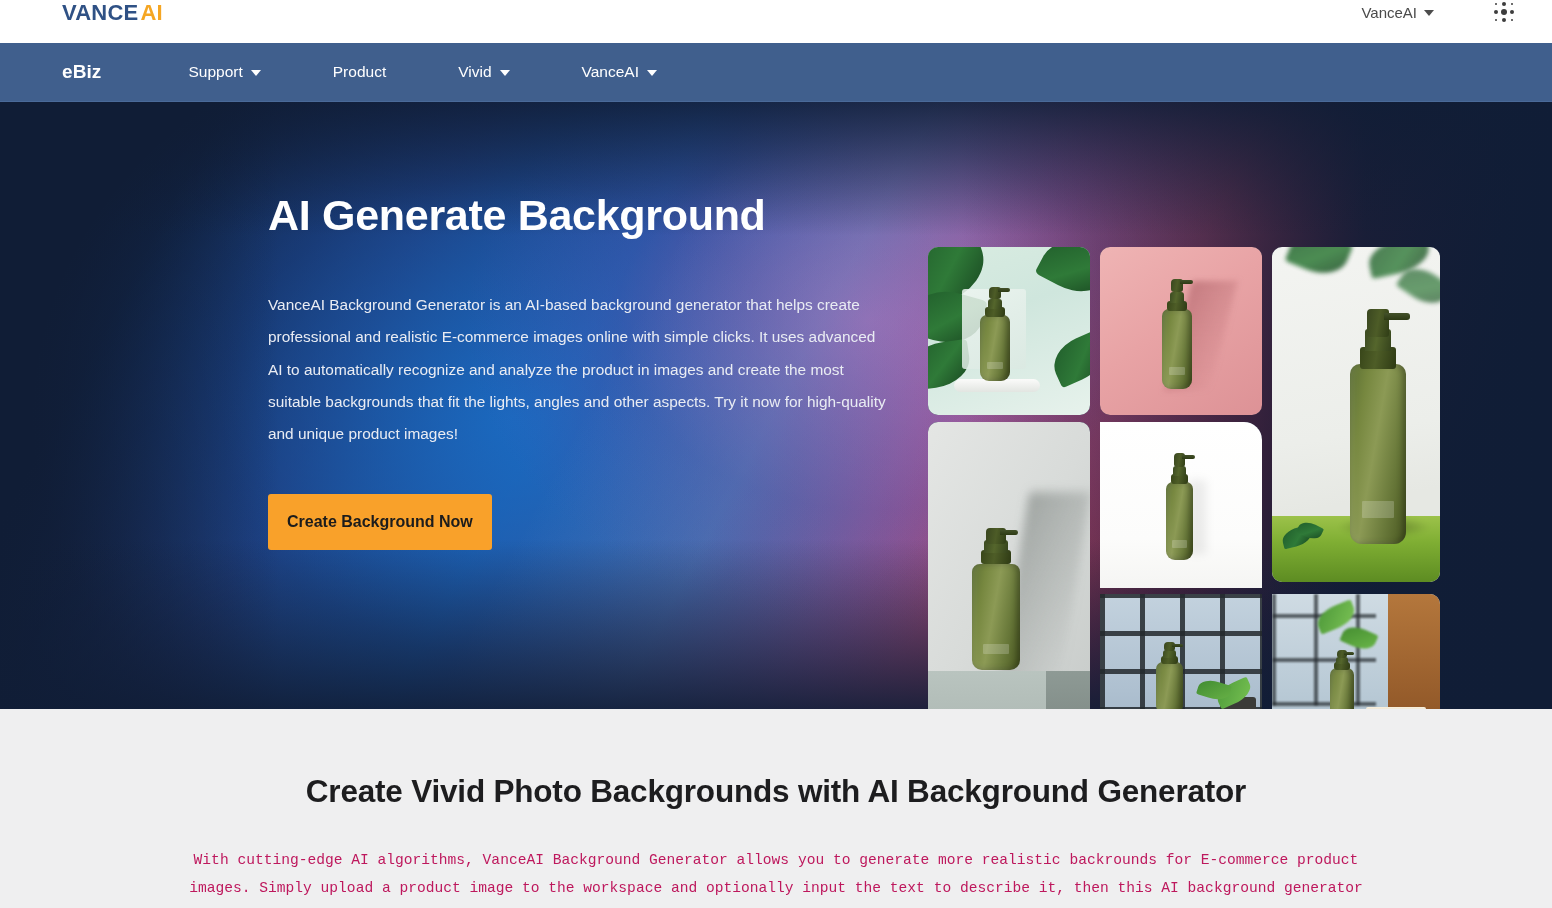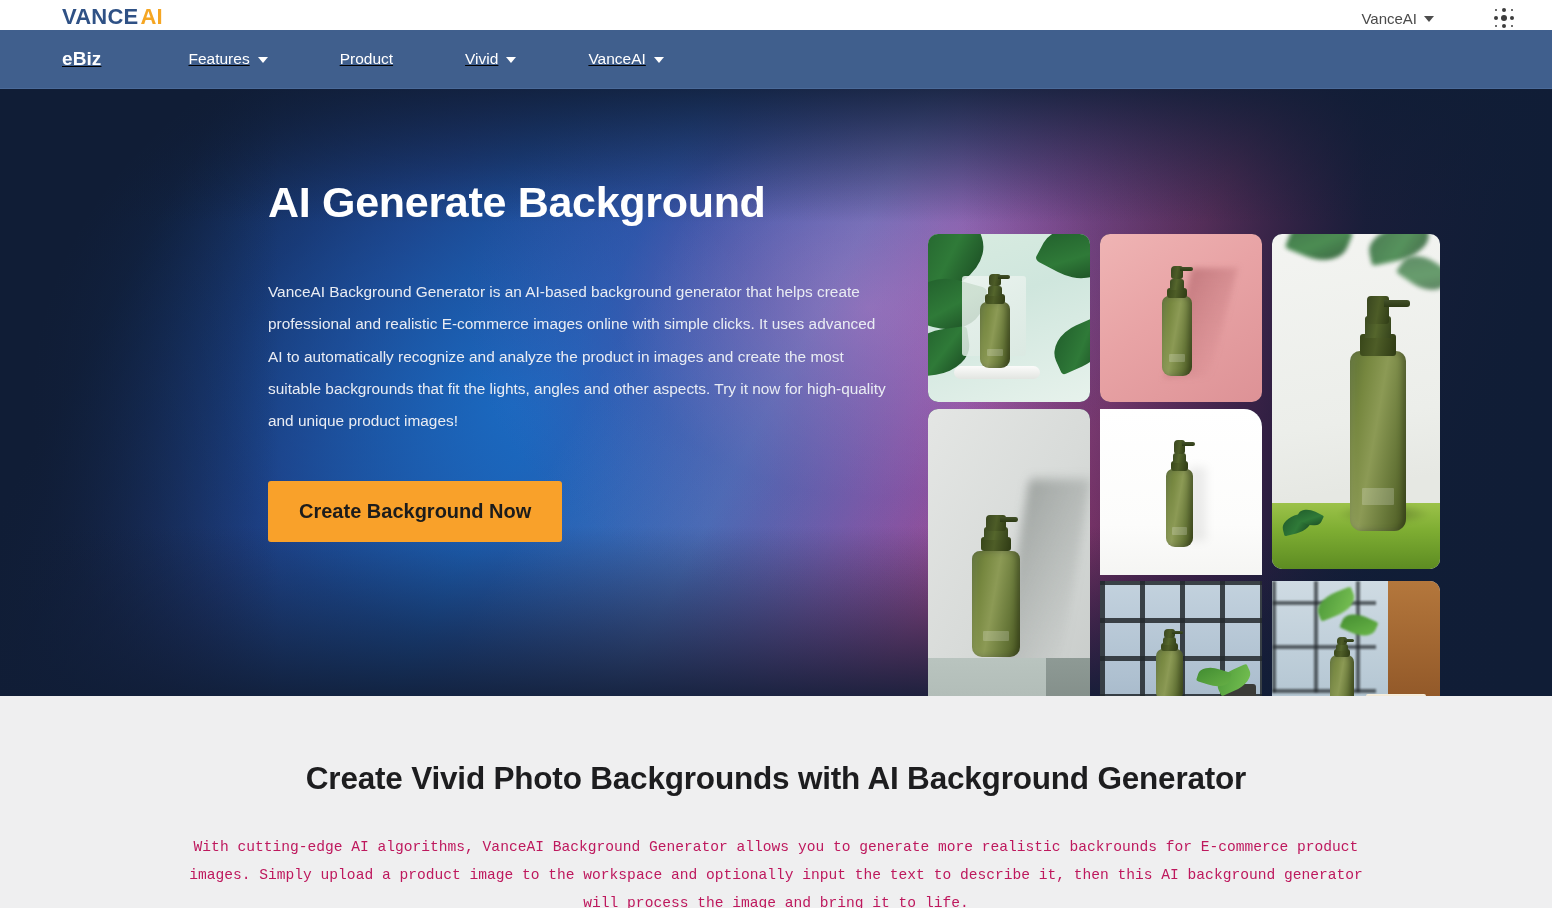--- a/index.html
+++ b/index.html
@@ -6,23 +6,23 @@
   * { margin:0; padding:0; box-sizing:border-box; }
   html,body { width:1552px; height:908px; overflow:hidden; }
   body {
     font-family:"Liberation Sans", sans-serif;
     background:#ffffff;
     -webkit-font-smoothing:antialiased;
   }
 
   
   .topbar {
-    height:30px; width:100%;
+    height:43px; width:100%;
     background:#ffffff;
-    display:flex; align-items:flex-end;
+    display:flex; align-items:flex-start;
     position:relative;
   }
   .brand {
     margin-left:62px;
     font-size:22px; font-weight:700;
     letter-spacing:.2px;
     display:flex; align-items:baseline;
   }
   .brand-vance { color:#2f5185; }
   .brand-ai { color:#f5a623; margin-left:2px; }
@@ -57,21 +57,20 @@
   .app-grid i.s { width:2.5px;height:2.5px; }
   .app-grid i.m { width:4.5px;height:4.5px; }
   .app-grid i.l { width:6.5px;height:6.5px; }
 
   
   .navbar {
     height:59px; width:100%;
     background:#405f8d;
     display:flex; align-items:center;
     border-bottom:1px solid #4a6a99;
-    text-decoration:underline;
   }
   .nav-logo {
     margin-left:62px;
     color:#ffffff; font-size:19px; font-weight:700;
     letter-spacing:.1px;
     cursor:pointer;
   }
   .nav-items { display:flex; align-items:center; margin-left:62px; }
   .nav-item {
     color:#ffffff; font-size:15.5px;
@@ -85,21 +84,21 @@
     border-right:5px solid transparent;
     border-top:6px solid #ffffff;
     display:inline-block;
     position:relative; top:1px;
   }
 
   
   .hero {
     position:relative;
     height:607px; width:100%;
-    background:#be185d;
+    background:#b91c1c;
     overflow:hidden;
   }
   .hero-beam {
     position:absolute; inset:0;
     background:
       radial-gradient(ellipse 560px 420px at 56% 36%, rgba(190,110,190,.55) 0%, rgba(120,70,160,.20) 45%, rgba(0,0,0,0) 72%),
       radial-gradient(ellipse 640px 540px at 33% 52%, rgba(24,110,200,.78) 0%, rgba(20,80,165,.40) 45%, rgba(0,0,0,0) 75%),
       linear-gradient(118deg,
         rgba(16,29,54,1) 0%,
         rgba(16,29,54,1) 12%,
@@ -142,22 +141,22 @@
     color:#e9ecf3;
     font-size:15.4px;
     line-height:2.09;
     width:618px;
   }
   .cta {
     margin-top:44px;
     display:inline-block;
     background:#f9a12a;
     color:#1c1c1c;
-    font-size:20px; font-weight:700;
-    padding:19px 31px;
+    font-size:16px; font-weight:700;
+    padding:19px 19px;
     border:none; border-radius:3px;
     cursor:pointer;
     font-family:"Liberation Sans", sans-serif;
   }
 
   
   .collage { position:absolute; left:928px; top:145px; width:512px; height:508px; }
   .tile { position:absolute; overflow:hidden; background:#1a2642; }
   .tile .scene { position:absolute; inset:0; }
   .bottle { position:absolute; }
@@ -248,21 +247,21 @@
       <i class="m"></i>
       <i class="s"></i>
     </div>
   </div>
 </div>
 
 <div class="navbar">
   <div class="nav-logo">eBiz</div>
   <div class="nav-items">
     <div class="nav-item">
-      <span>Features</span>
+      <span>Support</span>
       <span class="caret-light"></span>
     </div>
     <div class="nav-item">
       <span>Product</span>
     </div>
     <div class="nav-item">
       <span>Vivid</span>
       <span class="caret-light"></span>
     </div>
     <div class="nav-item">

